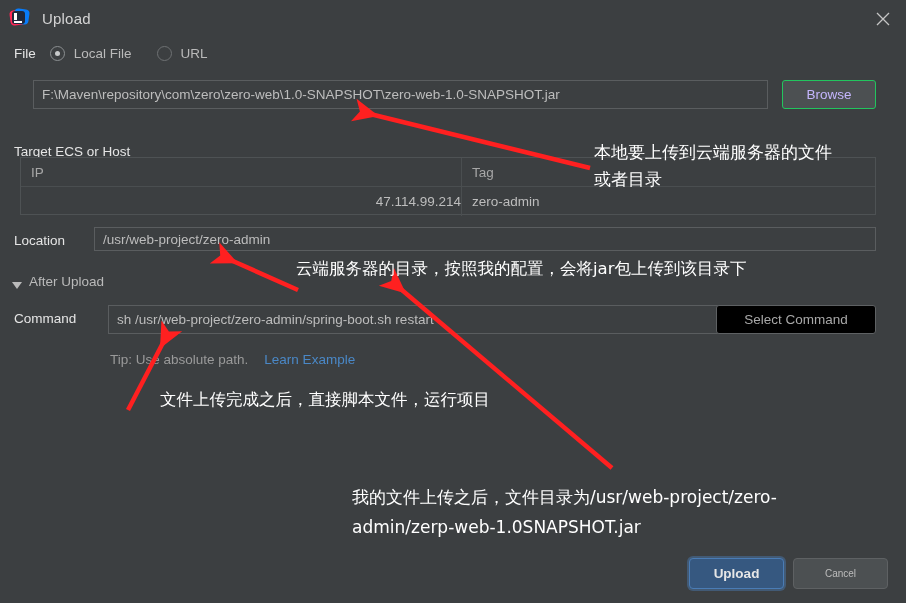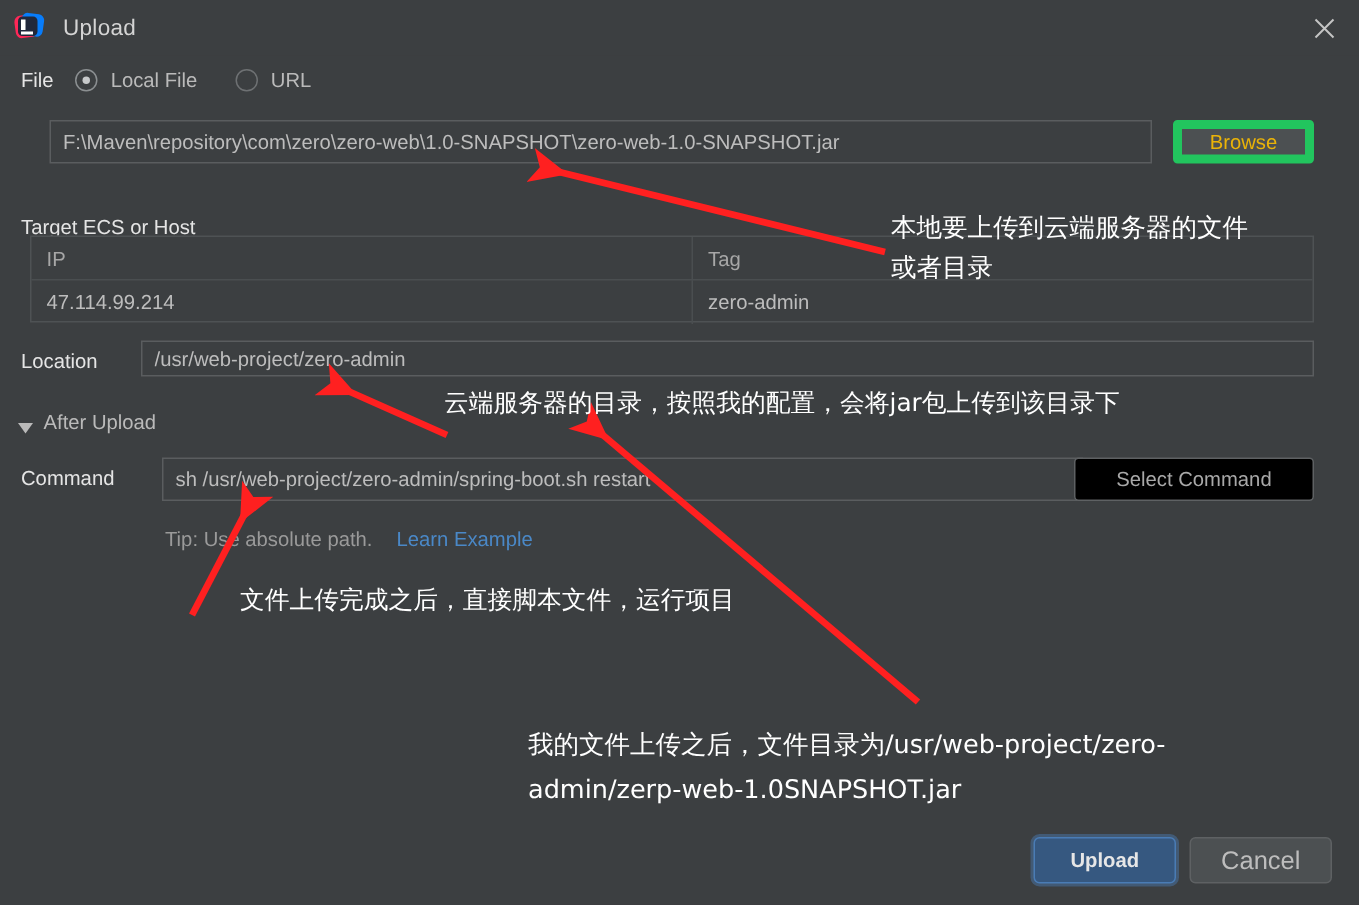--- a/index.html
+++ b/index.html
@@ -79,43 +79,43 @@
     outline: none;
     font-family: "Liberation Sans", "DejaVu Sans", sans-serif;
   }
   #path-input {
     position: absolute; left: 33px; top: 80px;
     width: 735px; height: 29px;
   }
   #browse-btn {
     position: absolute; left: 782px; top: 80px;
     width: 94px; height: 29px;
-    background: #4c5052; border: 6px solid #22c55e;
-    border-radius: 3px; color: #eab308; font-size: 13.5px;
+    background: #4c5052; border: 1px solid #22c55e;
+    border-radius: 3px; color: #c4b5fd; font-size: 13.5px;
     cursor: pointer;
     font-family: "Liberation Sans", "DejaVu Sans", sans-serif;
   }
 
   #target-label { position: absolute; left: 14px; top: 116px; margin-top: 28px; }
 
   
   #host-table {
     position: absolute; left: 20px; top: 157px;
     width: 856px; height: 58px;
     border: 1px solid #4e5254;
     background: #3c3f41;
   }
   #host-table .hdr, #host-table .row {
     display: flex; height: 29px; align-items: center;
   }
   #host-table .hdr { border-bottom: 1px solid #4a4e50; }
   #host-table .c-ip { width: 440px; padding-left: 10px; }
   #host-table .c-tag { flex: 1; padding-left: 10px; border-left: 1px solid #4a4e50; height: 29px; display:flex; align-items:center;}
   #host-table .hdr .c-ip, #host-table .hdr .c-tag { color: #a7a7a7; font-size: 13.5px; }
-  #host-table .row .c-ip, #host-table .row .c-tag { color: #bdbdbd; font-size: 13.5px; }
+  #host-table .row .c-ip, #host-table .row .c-tag { color: #bdbdbd; font-size: 13.5px; text-align: right; }
 
   #loc-label { position: absolute; left: 14px; top: 233px; }
   #loc-input {
     position: absolute; left: 94px; top: 227px;
     width: 782px; height: 24px;
   }
 
   #after-upload {
     position: absolute; left: 12px; top: 274px;
     display: flex; align-items: flex-end; cursor: pointer;
@@ -156,21 +156,21 @@
     border-radius: 4px;
     color: #e6e6e6; font-size: 13.5px; font-weight: bold;
     cursor: pointer;
     box-shadow: 0 0 0 2px rgba(74,124,181,.45);
     font-family: "Liberation Sans", "DejaVu Sans", sans-serif;
   }
   #cancel-btn {
     position: absolute; left: 793px; top: 558px;
     width: 95px; height: 31px;
     background: #4c5052; border: 1px solid #5e6163;
-    border-radius: 4px; color: #bdbdbd; font-size: 17px;
+    border-radius: 4px; color: #bdbdbd; font-size: 10px;
     cursor: pointer;
     font-family: "Liberation Sans", "DejaVu Sans", sans-serif;
   }
 
   
   #overlay {
     position: absolute; left: 0; top: 0;
     width: 906px; height: 603px;
     pointer-events: none;
   }

